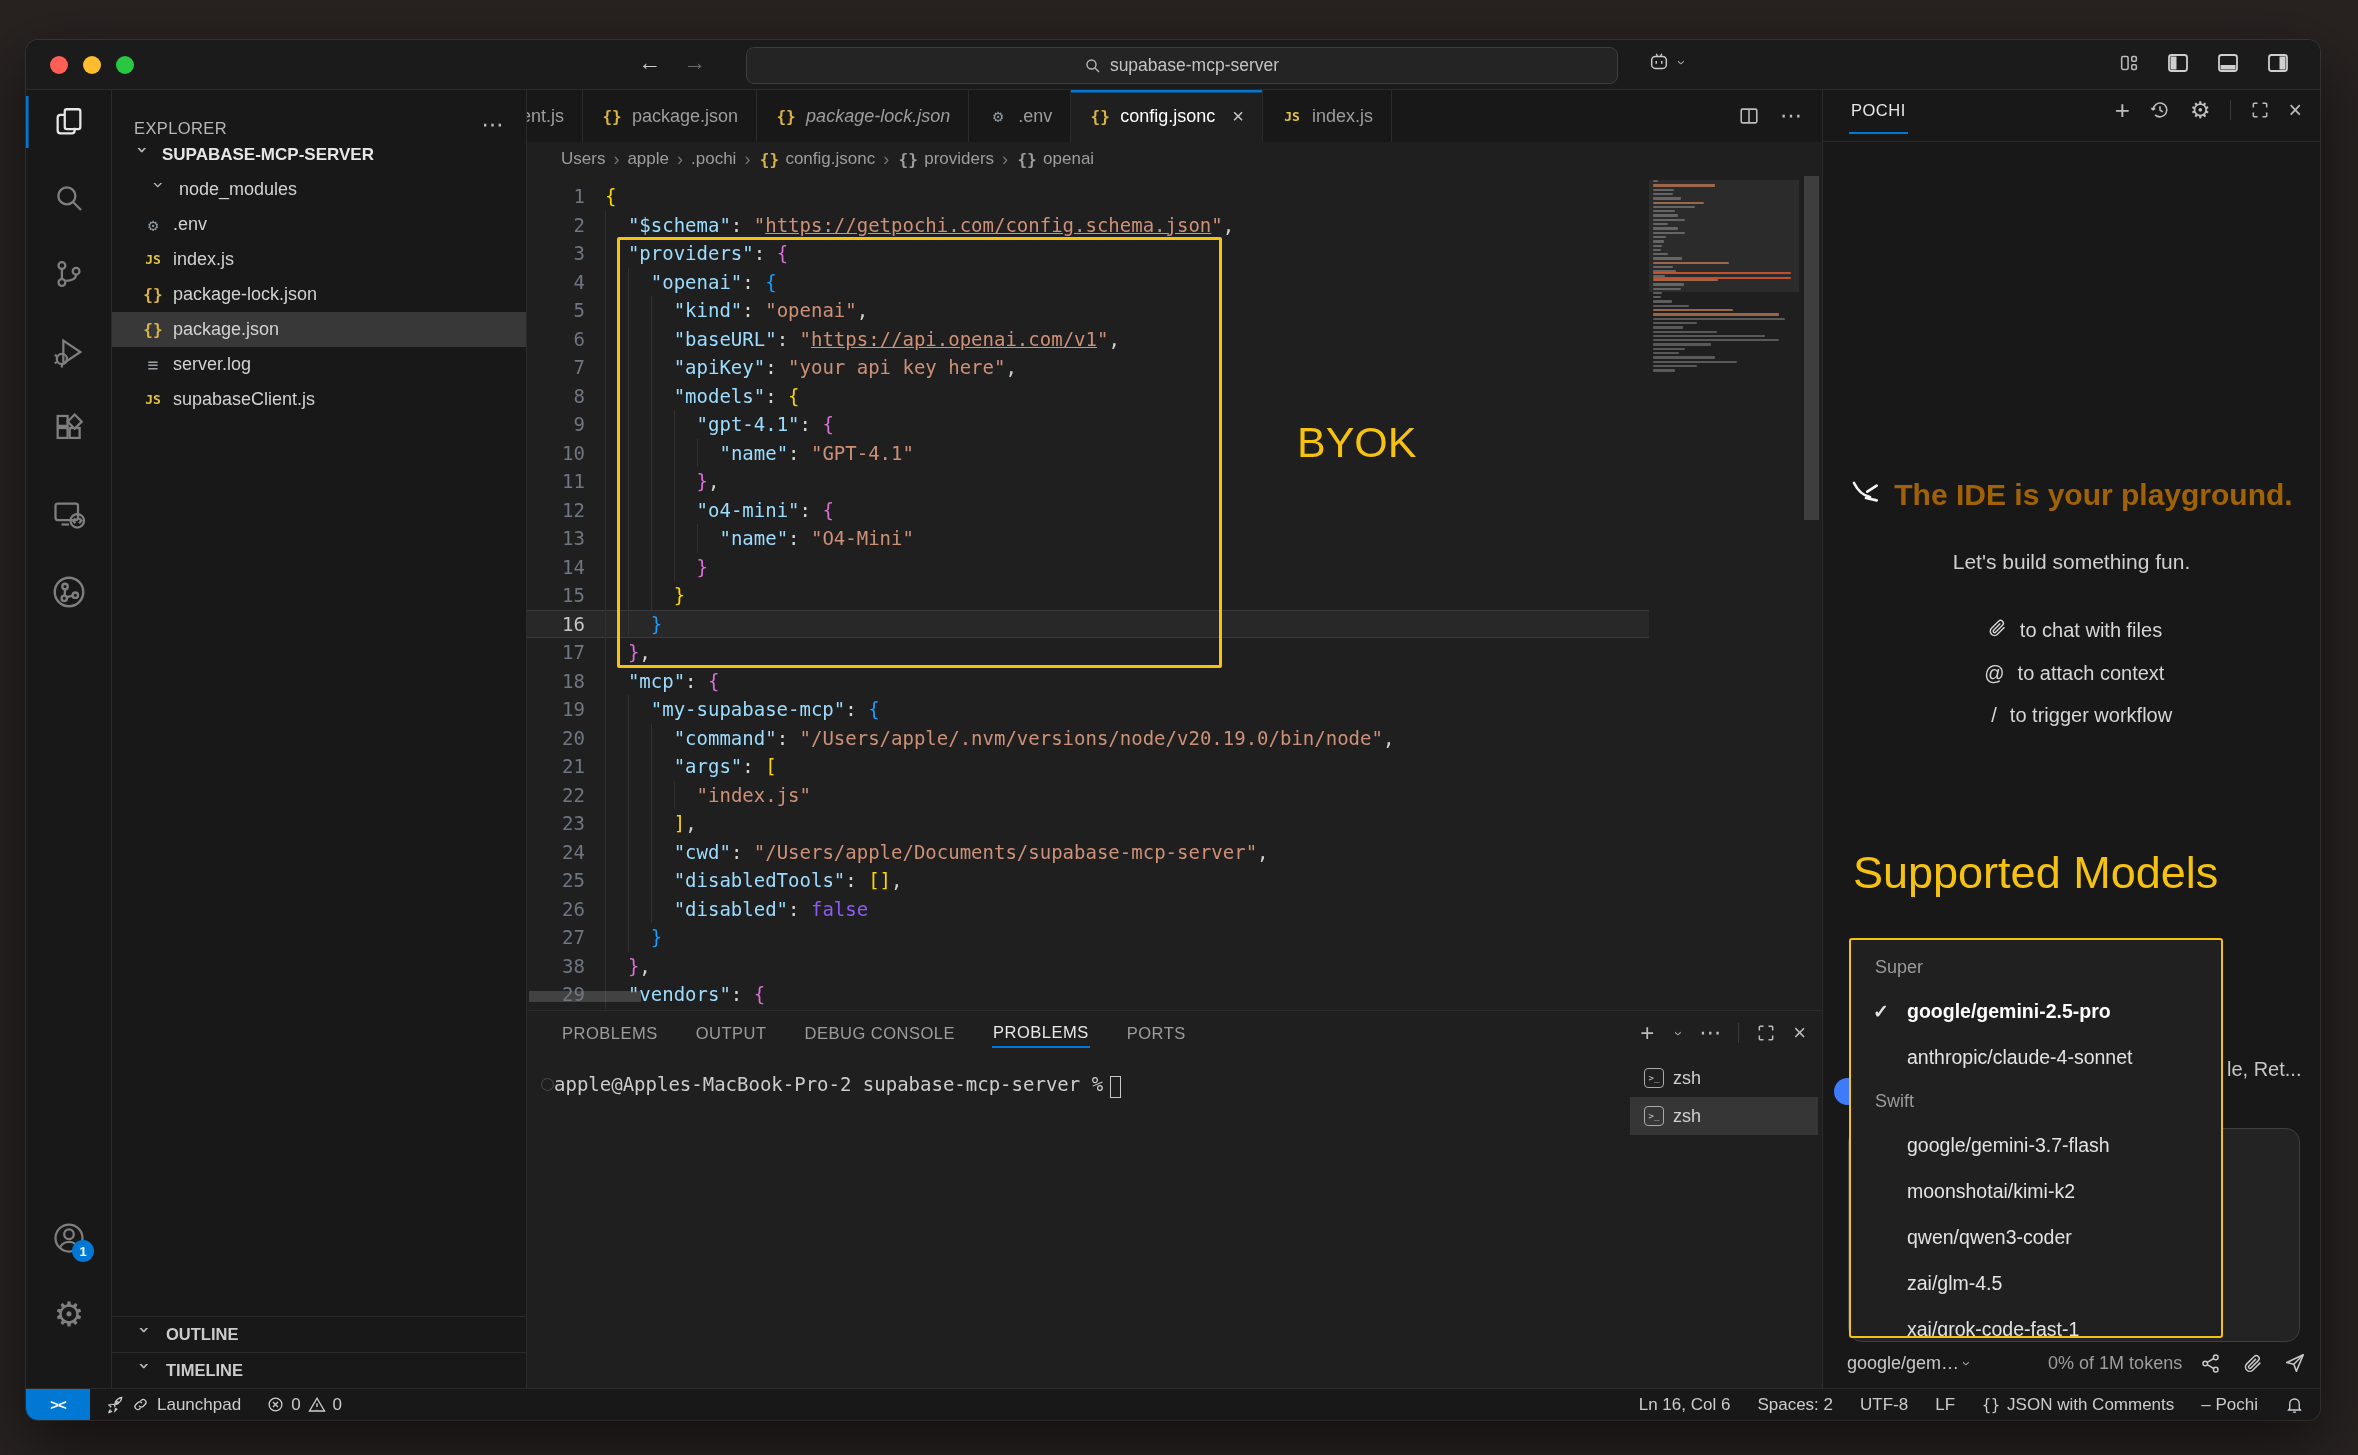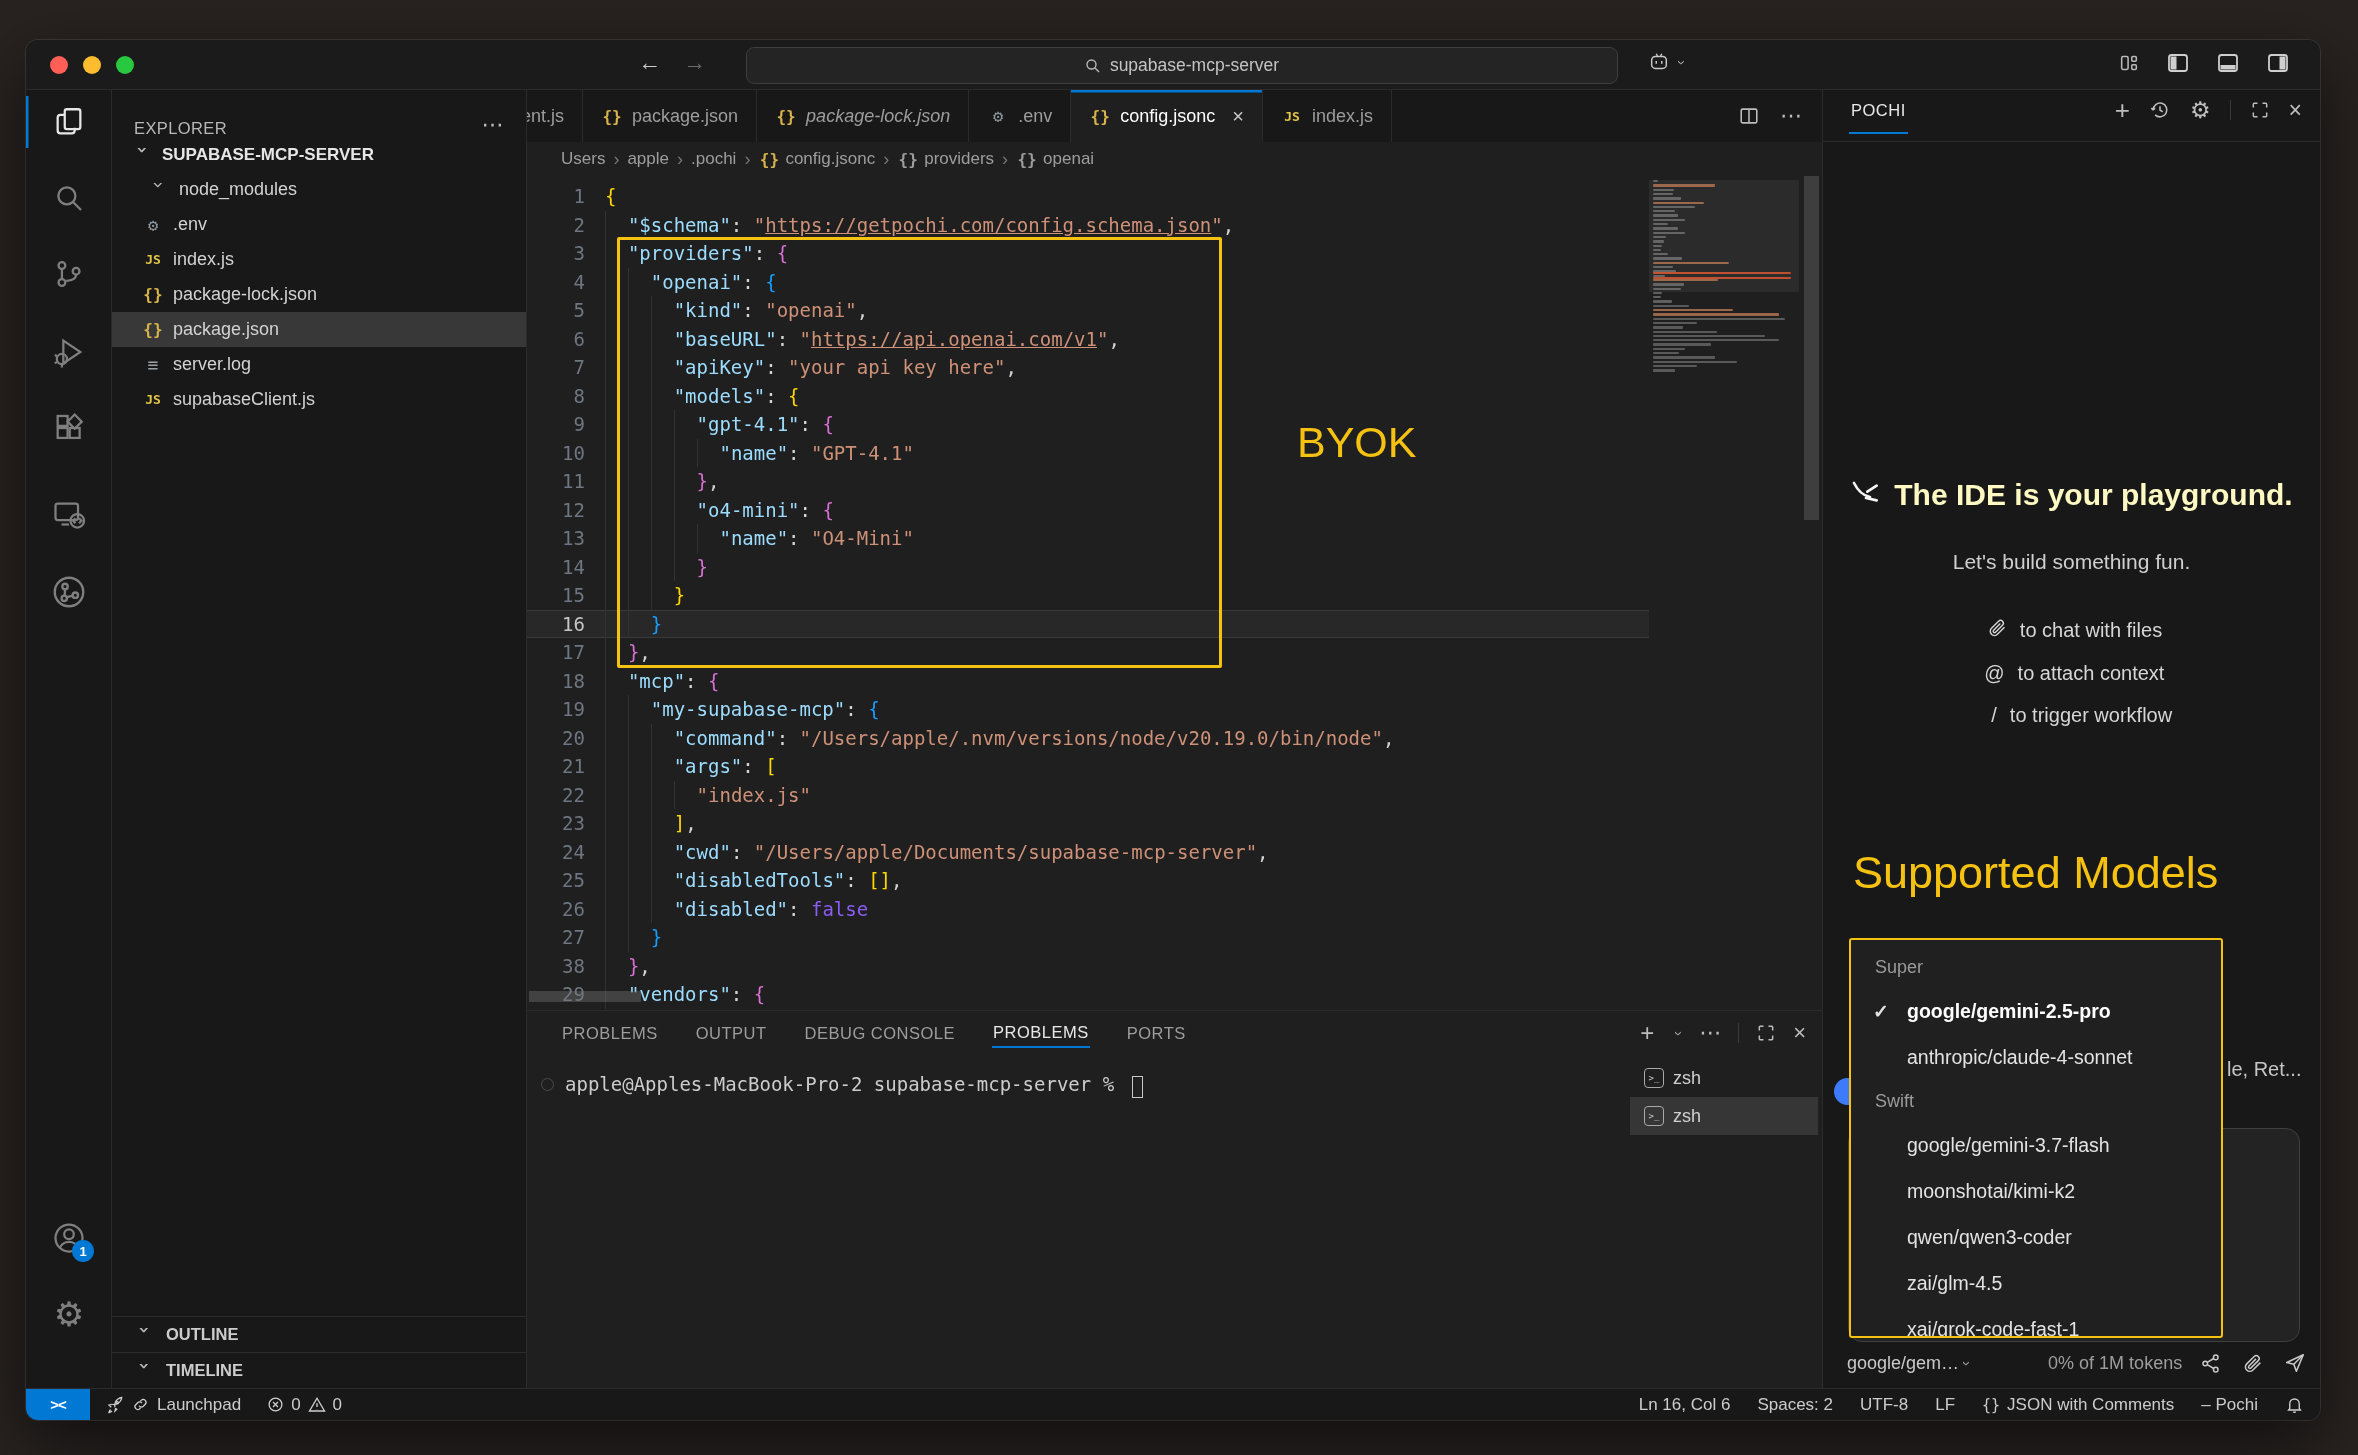--- a/index.html
+++ b/index.html
@@ -72,36 +72,36 @@
   .mmbar{position:absolute;height:2.4px;border-radius:1px;}
   #vscroll{position:absolute;right:3px;top:0;width:15px;height:344px;background:rgba(121,121,121,.35);}
   #hscroll{position:absolute;left:2px;bottom:8px;width:112px;height:11px;background:rgba(121,121,121,.4);}
   
   #panel{position:absolute;left:0;right:0;bottom:0;height:378px;border-top:1px solid #2b2b2b;background:#1f1f1f;}
   #paneltabs{position:absolute;left:34px;top:0;height:44px;display:flex;gap:36px;align-items:center;}
   .ptab{font-size:16.5px;letter-spacing:.5px;color:#9d9d9d;padding:4px 1px;}
   .ptab.active{color:#e8e8e8;border-bottom:2px solid #0078d4;}
   .panelicons{position:absolute;right:16px;top:0;height:44px;display:flex;gap:17px;align-items:center;color:#bdbdbd;}
   .pdiv{width:1px;height:20px;background:#3a3a3a;}
-  #termline{position:absolute;left:14px;top:62px;display:flex;align-items:center;gap:11px;color:#cccccc;font-size:19px;}
+  #termline{position:absolute;left:14px;top:62px;display:flex;align-items:center;color:#cccccc;font-size:19px;}
   .deco{width:13px;height:13px;border:1.5px solid #4a4a4a;border-radius:50%;}
   .cursor{display:inline-block;width:11px;height:22px;border:1.5px solid #c8c8c8;margin-left:7px;transform:translateY(3px);}
   #termlist{position:absolute;right:4px;top:48px;width:188px;}
   .trow{height:38px;display:flex;align-items:center;gap:9px;padding-left:14px;color:#cfcfcf;font-size:18px;}
   .trow.sel{background:#363636;}
   .tico{width:20px;height:20px;border:1.4px solid #a9a9a9;border-radius:4px;font-size:9px;display:flex;align-items:center;
         justify-content:center;color:#c9c9c9;font-family:"DejaVu Sans Mono",monospace;}
   
   #rightpanel{width:498px;flex:none;background:#181818;border-left:1px solid #2b2b2b;position:relative;color:#d6d6d6;}
   #rpheader{height:52px;border-bottom:1px solid #2b2b2b;display:flex;align-items:center;padding:0 18px 11px 26px;}
   #rptitle{font-size:16.5px;letter-spacing:.5px;color:#e8e8e8;border-bottom:2px solid #0078d4;padding:14px 2px 12px;}
   .rpicons{margin-left:auto;display:flex;gap:19px;align-items:center;color:#bdbdbd;}
   #rpcontent{position:absolute;left:0;right:0;top:52px;bottom:0;}
   #hero{position:absolute;left:0;right:0;top:336px;text-align:center;}
-  .heroline{display:flex;align-items:center;justify-content:center;gap:12px;font-size:30px;font-weight:700;color:#fef9c3;}
+  .heroline{display:flex;align-items:center;justify-content:center;gap:12px;font-size:30px;font-weight:700;color:#a16207;}
   #herosub{margin-top:38px;font-size:21px;color:#cfcfcf;}
   #hints{margin-top:44px;display:flex;flex-direction:column;gap:19px;align-items:center;}
   .hint{display:flex;align-items:center;gap:13px;font-size:20px;color:#d6d6d6;}
   .hint .hicon{width:26px;text-align:right;font-size:20px;color:#d6d6d6;}
   #supmodels{position:absolute;left:30px;top:705px;font-size:45px;font-weight:500;color:#f5c211;}
   #ghostinput{position:absolute;left:25px;top:986px;width:452px;height:214px;border:1.5px solid #3f3f3f;border-radius:14px;background:#232323;z-index:1;}
   #ghostfrag{position:absolute;left:404px;top:916px;font-size:20px;color:#c6c6c6;z-index:1;}
   #ghostdot{position:absolute;left:11px;top:936px;width:27px;height:27px;border-radius:50%;background:#3e7bfa;z-index:1;}
   #models{position:absolute;left:26px;top:796px;width:374px;height:400px;background:#202020;border:2.5px solid #f5c211;
           border-radius:3px;z-index:5;overflow:hidden;padding-top:6px;}

